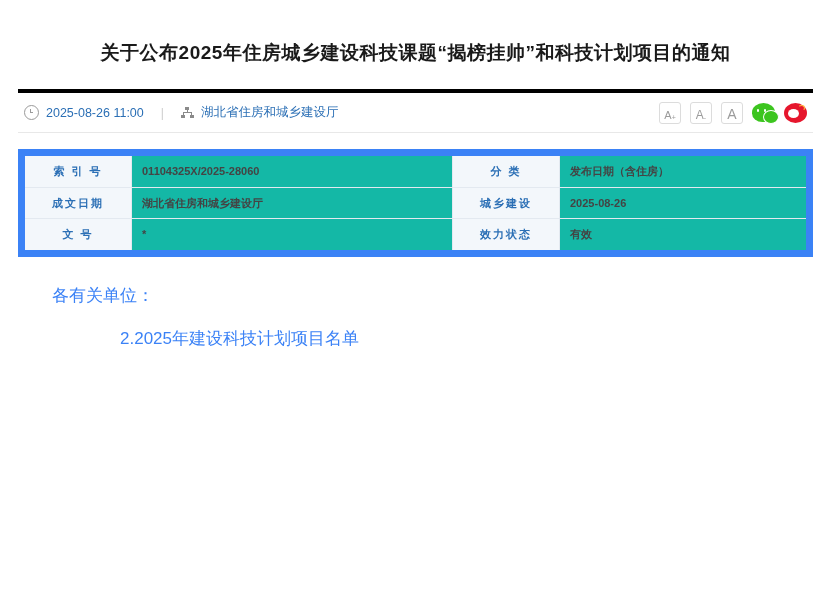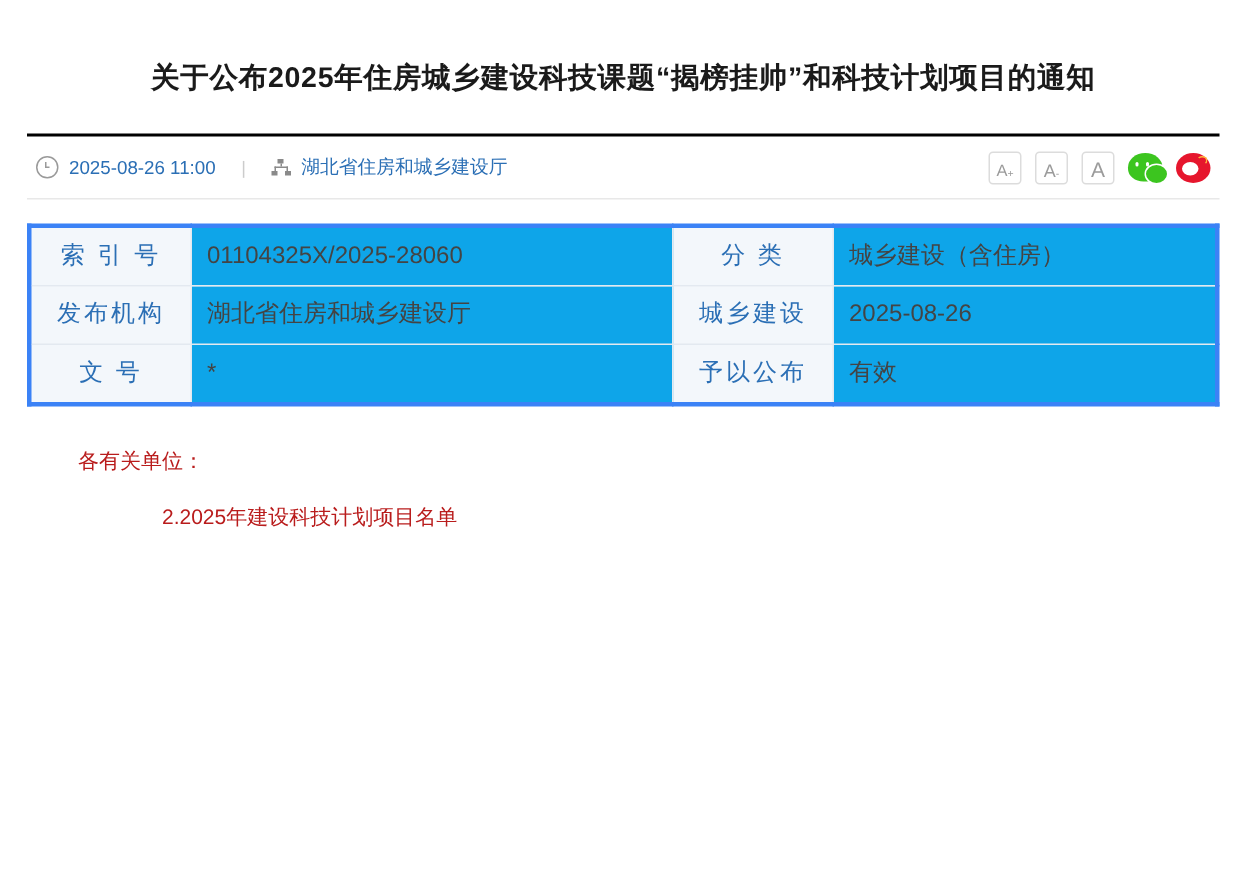--- a/index.html
+++ b/index.html
@@ -26,21 +26,21 @@
     font-size: 19px;
     font-weight: bold;
     color: #1a1a1a;
     letter-spacing: 0.5px;
     padding: 26px 40px 0 40px;
     line-height: 1.5;
   }
   
   .meta-bar {
     margin: 22px 18px 0 18px;
-    border-top: 2px solid #000000;
+    border-top: 4px solid #000000;
     border-bottom: 1px solid #e8e8e8;
     height: 44px;
     display: flex;
     align-items: center;
     padding: 0 6px;
     box-sizing: border-box;
   }
   .meta-left {
     display: flex;
     align-items: center;
@@ -179,50 +179,51 @@
     width: 7px; height: 6px;
     border: 1.6px solid #ffb63c;
     border-radius: 50%;
     border-left-color: transparent;
     border-bottom-color: transparent;
     box-sizing: border-box;
   }
   
   .info-table {
     margin: 16px 18px 0 18px;
-    border: 3px solid #3b82f6;
+    border: 7px solid #3b82f6;
     border-collapse: collapse;
     width: calc(100% - 36px);
-    font-size: 16px;
+    font-size: 11px;
     table-layout: fixed;
+    font-weight: bold;
   }
   .info-table td {
     border: 1px solid #e3e9f0;
     padding: 7px 10px;
     vertical-align: middle;
     line-height: 1.5;
   }
   .info-table td.label {
     background: #f3f7fb;
     color: #2b6fb5;
     text-align: center;
     width: 86px;
     letter-spacing: 2px;
   }
   .info-table td.value {
-    background: #0ea5e9;
+    background: #14b8a6;
     color: #444444;
   }
   .col-v1 { width: 300px; }
   .col-l2 { width: 86px; }
   
   .body-wrap {
     padding: 22px 52px 0 52px;
-    font-size: 14px;
-    color: #b91c1c;
+    font-size: 17px;
+    color: #3b82f6;
     line-height: 2.0;
   }
   .body-wrap p {
     margin: 0 0 9px 0;
     text-align: justify;
   }
   .indent { text-indent: 2em; }
   .attach-line { text-indent: 2em; margin-bottom: 4px; }
   .attach-line2 { text-indent: 4em; margin-bottom: 4px; }
 </style>
@@ -268,32 +269,32 @@
       <span class="weibo-icon"></span>
     </div>
   </div>
 
   <table class="info-table">
     <tbody>
       <tr>
         <td class="label">索 引 号</td>
         <td class="value col-v1">01104325X/2025-28060</td>
         <td class="label col-l2">分    类</td>
-        <td class="value">城乡建设（含住房）</td>
+        <td class="value">发布日期（含住房）</td>
       </tr>
       <tr>
-        <td class="label">发布机构</td>
+        <td class="label">成文日期</td>
         <td class="value">湖北省住房和城乡建设厅</td>
         <td class="label">城乡建设</td>
         <td class="value">2025-08-26</td>
       </tr>
       <tr>
         <td class="label">文    号</td>
         <td class="value">*</td>
-        <td class="label">予以公布</td>
+        <td class="label">效力状态</td>
         <td class="value">有效</td>
       </tr>
     </tbody>
   </table>
 
   <div class="body-wrap">
     <p>各有关单位：</p>
     <p class="attach-line2">2.2025年建设科技计划项目名单</p>
 
   </div>

